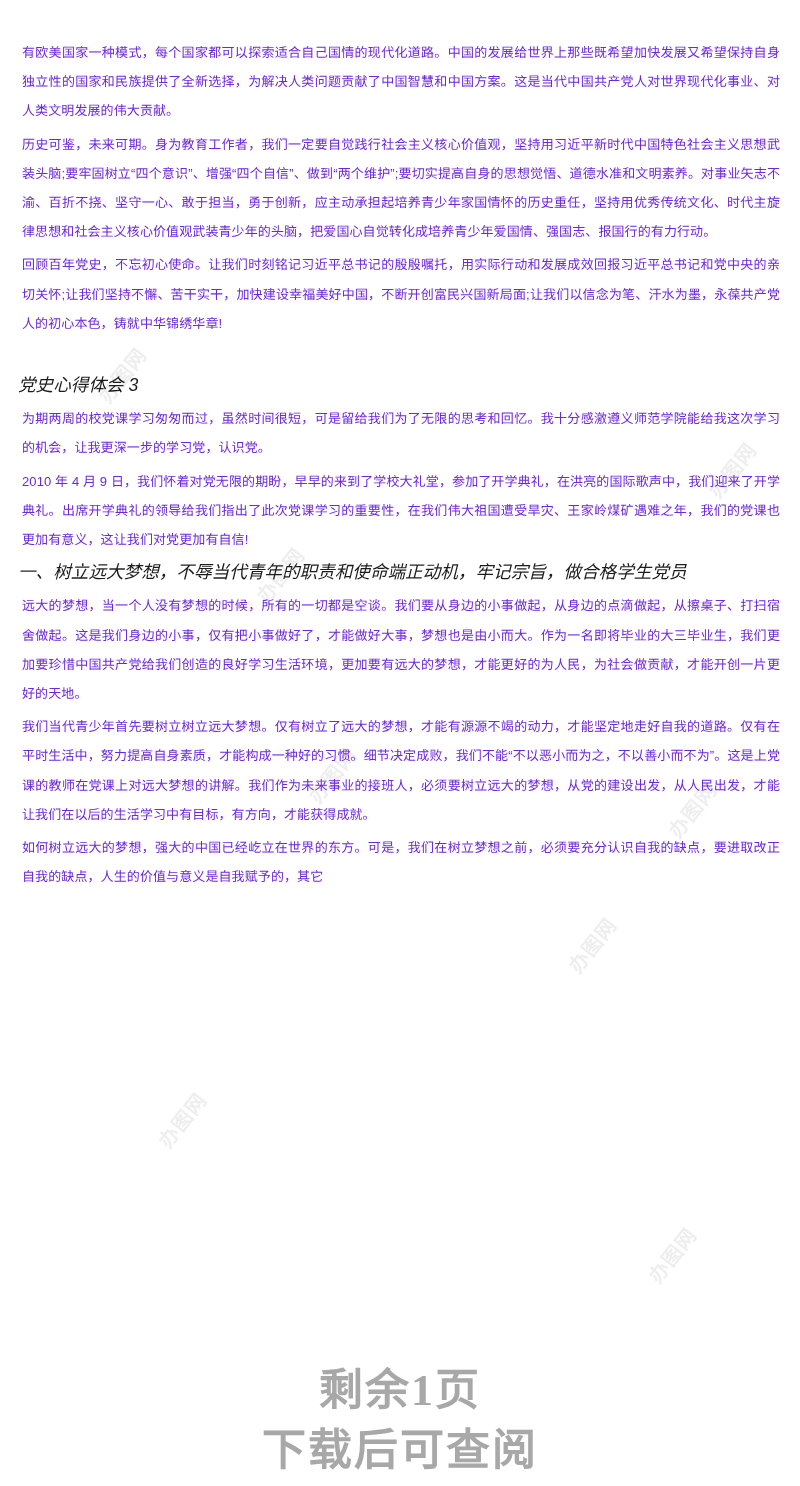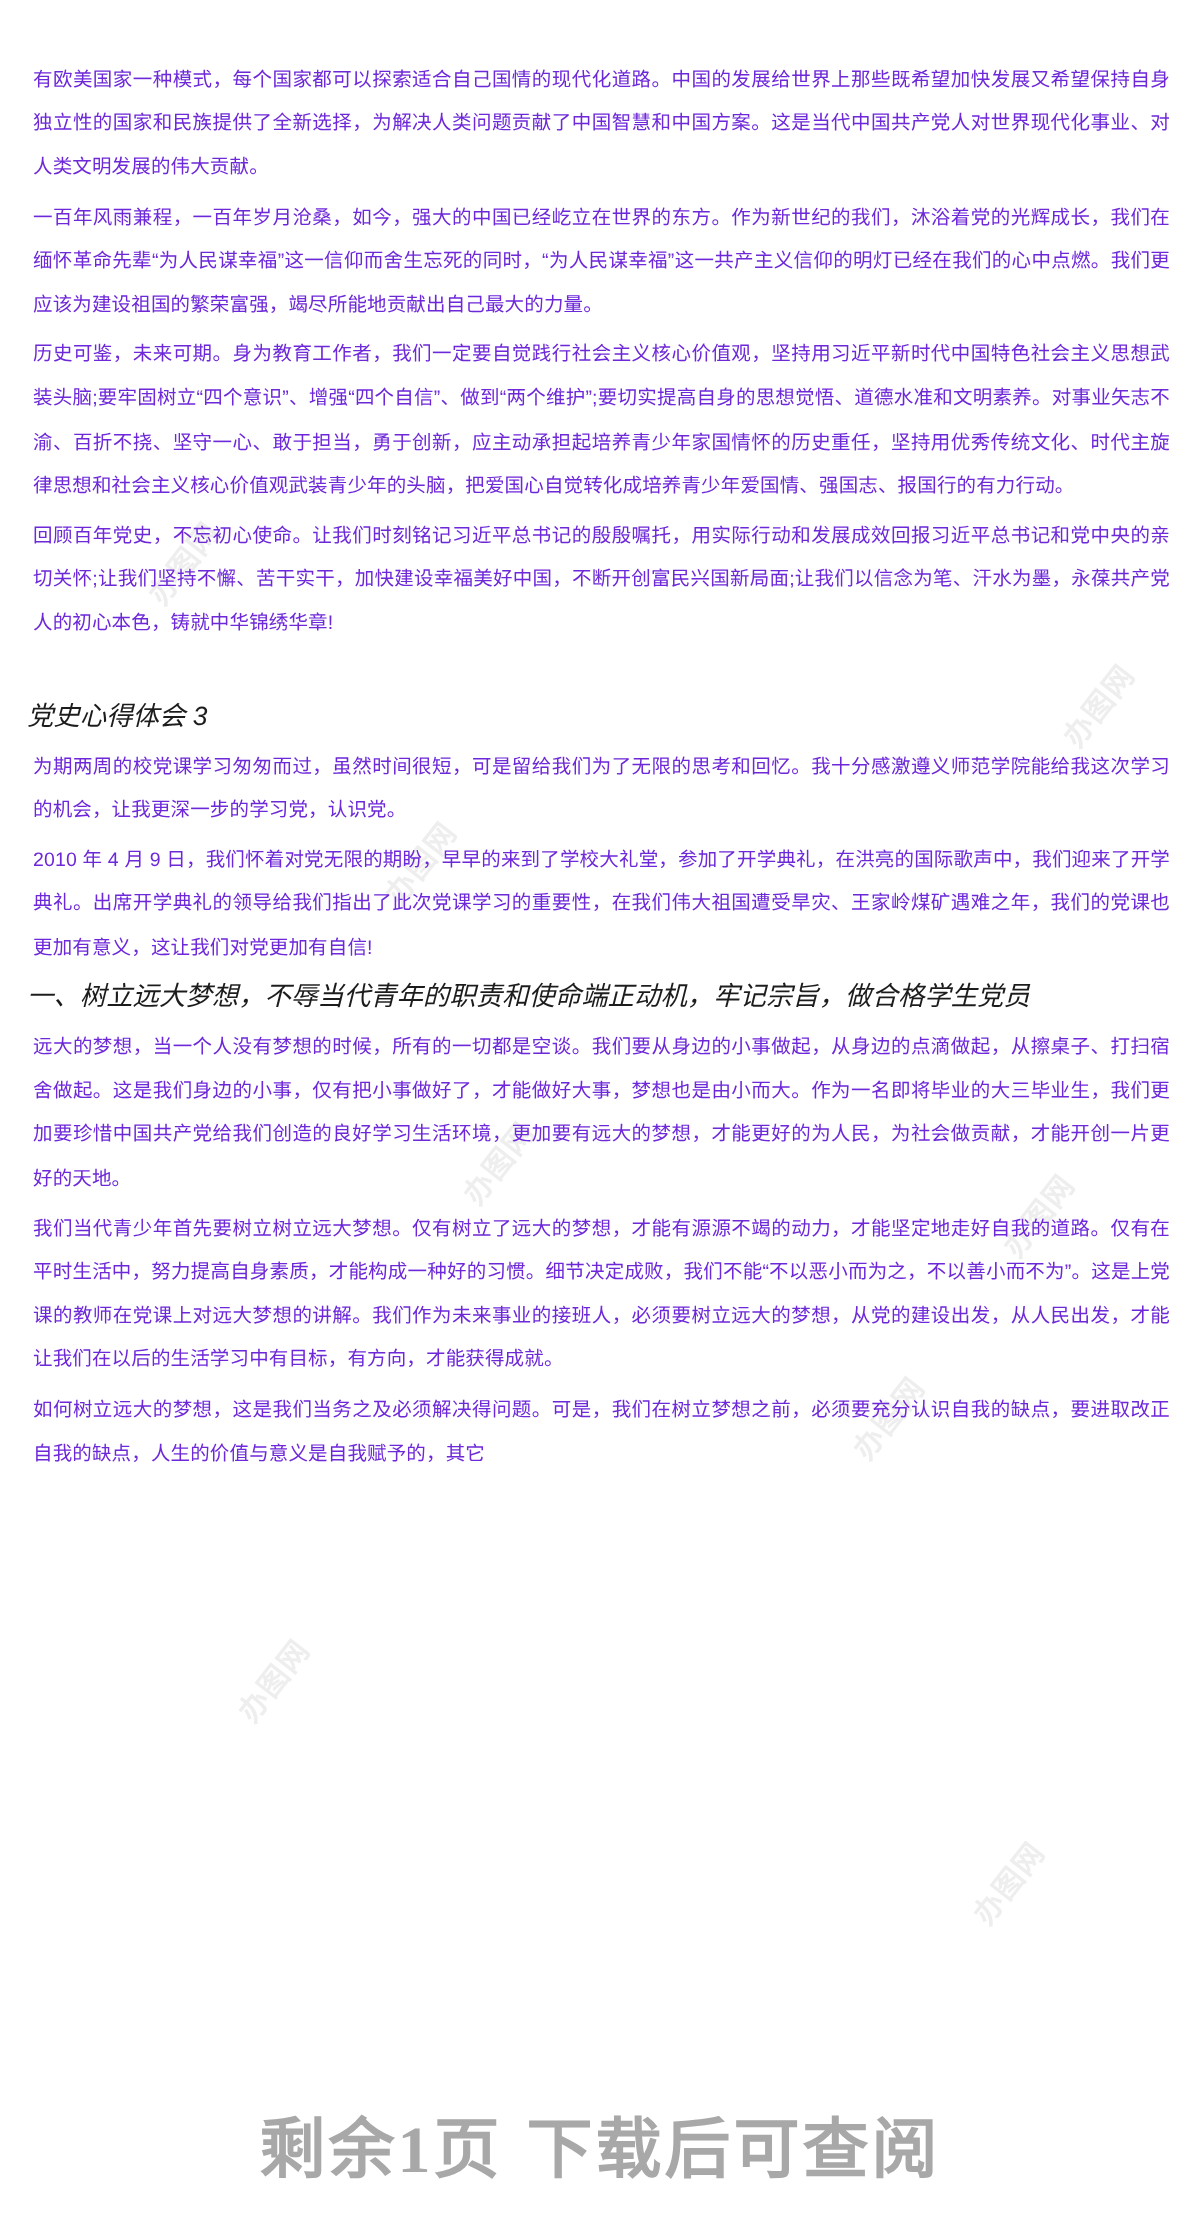--- a/index.html
+++ b/index.html
@@ -91,24 +91,25 @@
     pointer-events: none;
   }
 
   .teaser-banner {
     position: absolute;
     left: 0;
     right: 0;
     top: 1386px;
     height: 70px;
     display: flex;
-    align-items: flex-end;
+    align-items: center;
     justify-content: center;
     z-index: 5;
     gap: 16px;
+    flex-direction: column;
   }
   .teaser-text {
     font-family: "Liberation Serif", "DejaVu Serif", serif;
     font-size: 44px;
     font-weight: 700;
     color: #a8a8a8;
     letter-spacing: 2px;
     line-height: 1;
     white-space: nowrap;
     user-select: none;
@@ -125,31 +126,30 @@
     <span class="wm" style="left:300px;top:760px;">办图网</span>
     <span class="wm" style="left:660px;top:795px;">办图网</span>
     <span class="wm" style="left:560px;top:930px;">办图网</span>
     <span class="wm" style="left:150px;top:1105px;">办图网</span>
     <span class="wm" style="left:640px;top:1240px;">办图网</span>
     <span class="wm" style="left:90px;top:360px;">办图网</span>
   </div>
 
   <div class="doc-body">
     <p class="para">有欧美国家一种模式，每个国家都可以探索适合自己国情的现代化道路。中国的发展给世界上那些既希望加快发展又希望保持自身独立性的国家和民族提供了全新选择，为解决人类问题贡献了中国智慧和中国方案。这是当代中国共产党人对世界现代化事业、对人类文明发展的伟大贡献。</p>
-    <p class="para">一百年风雨兼程，一百年岁月沧桑，如今，强大的中国已经屹立在世界的东方。作为新世纪的我们，沐浴着党的光辉成长，我们在缅怀革命先辈“为人民谋幸福”这一信仰而舍生忘死的同时，“为人民谋幸福”这一共产主义信仰的明灯已经在我们的心中点燃。我们更应该为建设祖国的繁荣富强，竭尽所能地贡献出自己最大的力量。</p>
     <p class="para">历史可鉴，未来可期。身为教育工作者，我们一定要自觉践行社会主义核心价值观，坚持用习近平新时代中国特色社会主义思想武装头脑;要牢固树立“四个意识”、增强“四个自信”、做到“两个维护”;要切实提高自身的思想觉悟、道德水准和文明素养。对事业矢志不渝、百折不挠、坚守一心、敢于担当，勇于创新，应主动承担起培养青少年家国情怀的历史重任，坚持用优秀传统文化、时代主旋律思想和社会主义核心价值观武装青少年的头脑，把爱国心自觉转化成培养青少年爱国情、强国志、报国行的有力行动。</p>
     <p class="para">回顾百年党史，不忘初心使命。让我们时刻铭记习近平总书记的殷殷嘱托，用实际行动和发展成效回报习近平总书记和党中央的亲切关怀;让我们坚持不懈、苦干实干，加快建设幸福美好中国，不断开创富民兴国新局面;让我们以信念为笔、汗水为墨，永葆共产党人的初心本色，铸就中华锦绣华章!</p>
     <div class="spacer-block"></div>
     <div class="section-heading">党史心得体会 3</div>
     <p class="para">为期两周的校党课学习匆匆而过，虽然时间很短，可是留给我们为了无限的思考和回忆。我十分感激遵义师范学院能给我这次学习的机会，让我更深一步的学习党，认识党。</p>
     <p class="para">2010 年 4 月 9 日，我们怀着对党无限的期盼，早早的来到了学校大礼堂，参加了开学典礼，在洪亮的国际歌声中，我们迎来了开学典礼。出席开学典礼的领导给我们指出了此次党课学习的重要性，在我们伟大祖国遭受旱灾、王家岭煤矿遇难之年，我们的党课也更加有意义，这让我们对党更加有自信!</p>
     <div class="section-heading">一、树立远大梦想，不辱当代青年的职责和使命端正动机，牢记宗旨，做合格学生党员</div>
     <p class="para">远大的梦想，当一个人没有梦想的时候，所有的一切都是空谈。我们要从身边的小事做起，从身边的点滴做起，从擦桌子、打扫宿舍做起。这是我们身边的小事，仅有把小事做好了，才能做好大事，梦想也是由小而大。作为一名即将毕业的大三毕业生，我们更加要珍惜中国共产党给我们创造的良好学习生活环境，更加要有远大的梦想，才能更好的为人民，为社会做贡献，才能开创一片更好的天地。</p>
     <p class="para">我们当代青少年首先要树立树立远大梦想。仅有树立了远大的梦想，才能有源源不竭的动力，才能坚定地走好自我的道路。仅有在平时生活中，努力提高自身素质，才能构成一种好的习惯。细节决定成败，我们不能“不以恶小而为之，不以善小而不为”。这是上党课的教师在党课上对远大梦想的讲解。我们作为未来事业的接班人，必须要树立远大的梦想，从党的建设出发，从人民出发，才能让我们在以后的生活学习中有目标，有方向，才能获得成就。</p>
-    <p class="para">如何树立远大的梦想，这是我们当务之及必须解决得问题。可是，我们在树立梦想之前，必须要充分认识自我的缺点，要进取改正自我的缺点，人生的价值与意义是自我赋予的，其它</p>
+    <p class="para">如何树立远大的梦想，强大的中国已经屹立在世界的东方。可是，我们在树立梦想之前，必须要充分认识自我的缺点，要进取改正自我的缺点，人生的价值与意义是自我赋予的，其它</p>
   </div>
 
   <div class="fade-mask"></div>
 
   <div class="teaser-banner">
     <span class="teaser-text">剩余1页</span>
     <span class="teaser-text">下载后可查阅</span>
   </div>
 
 </div>

